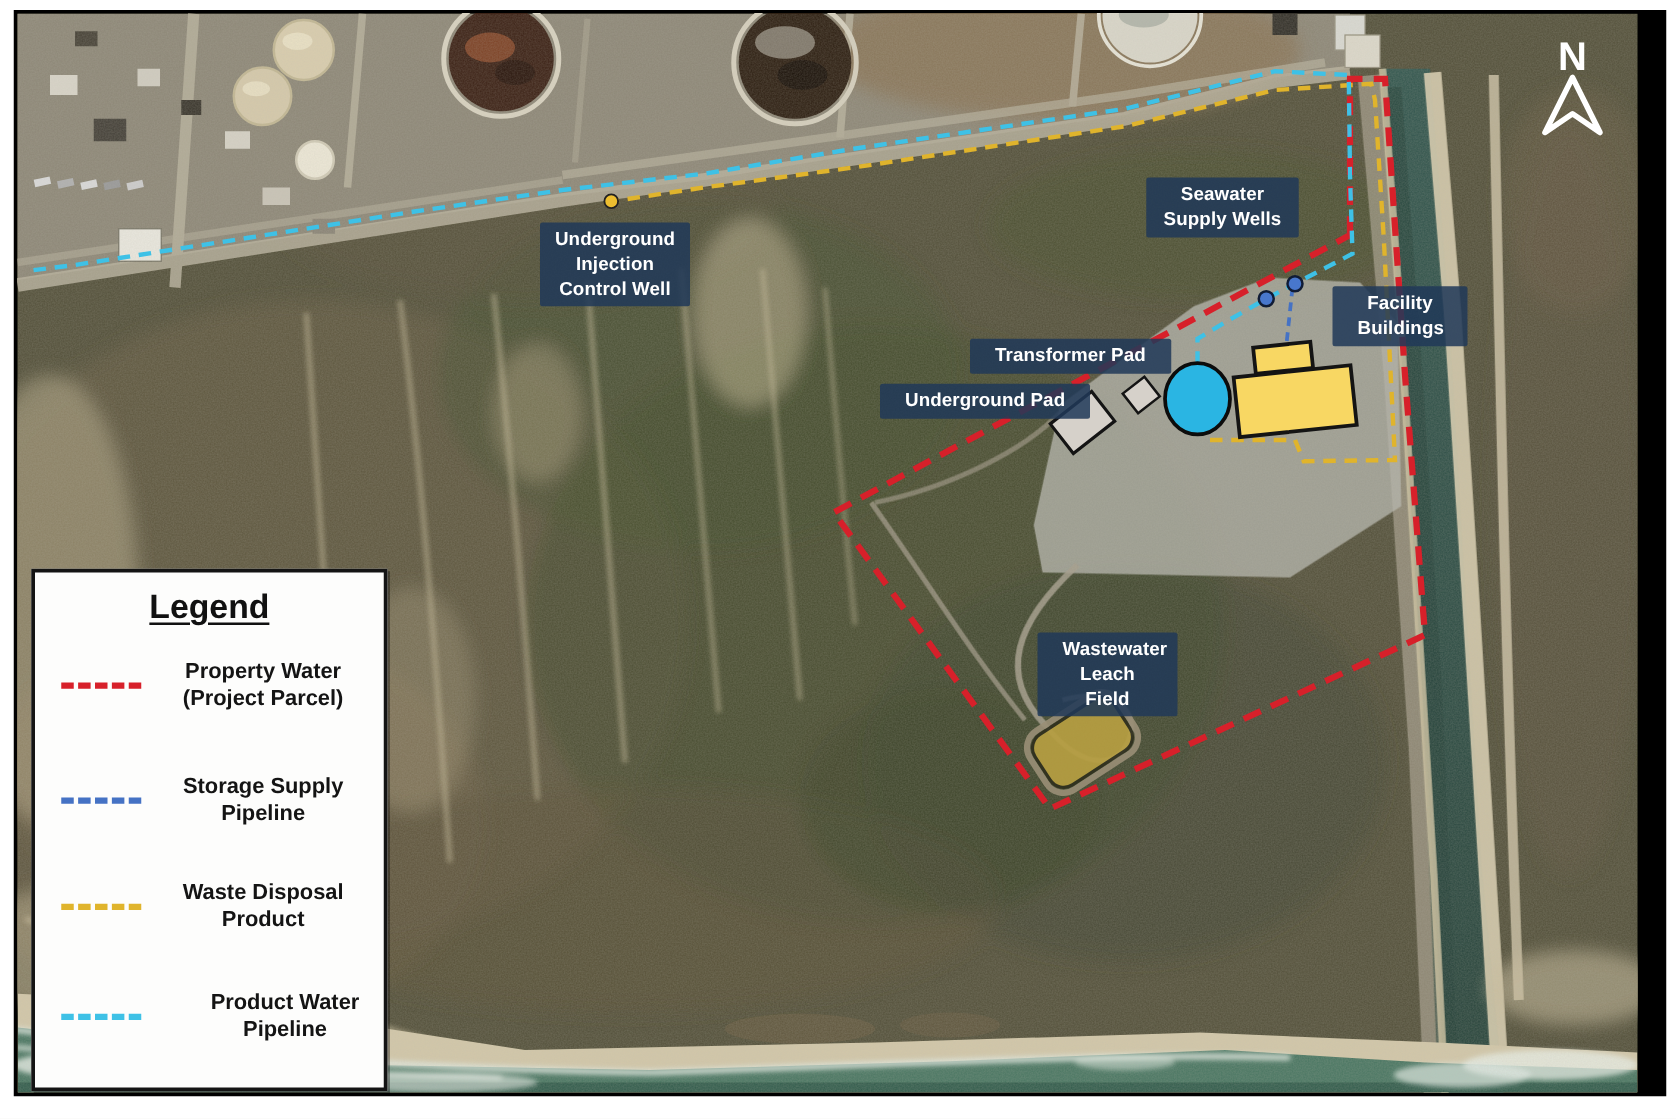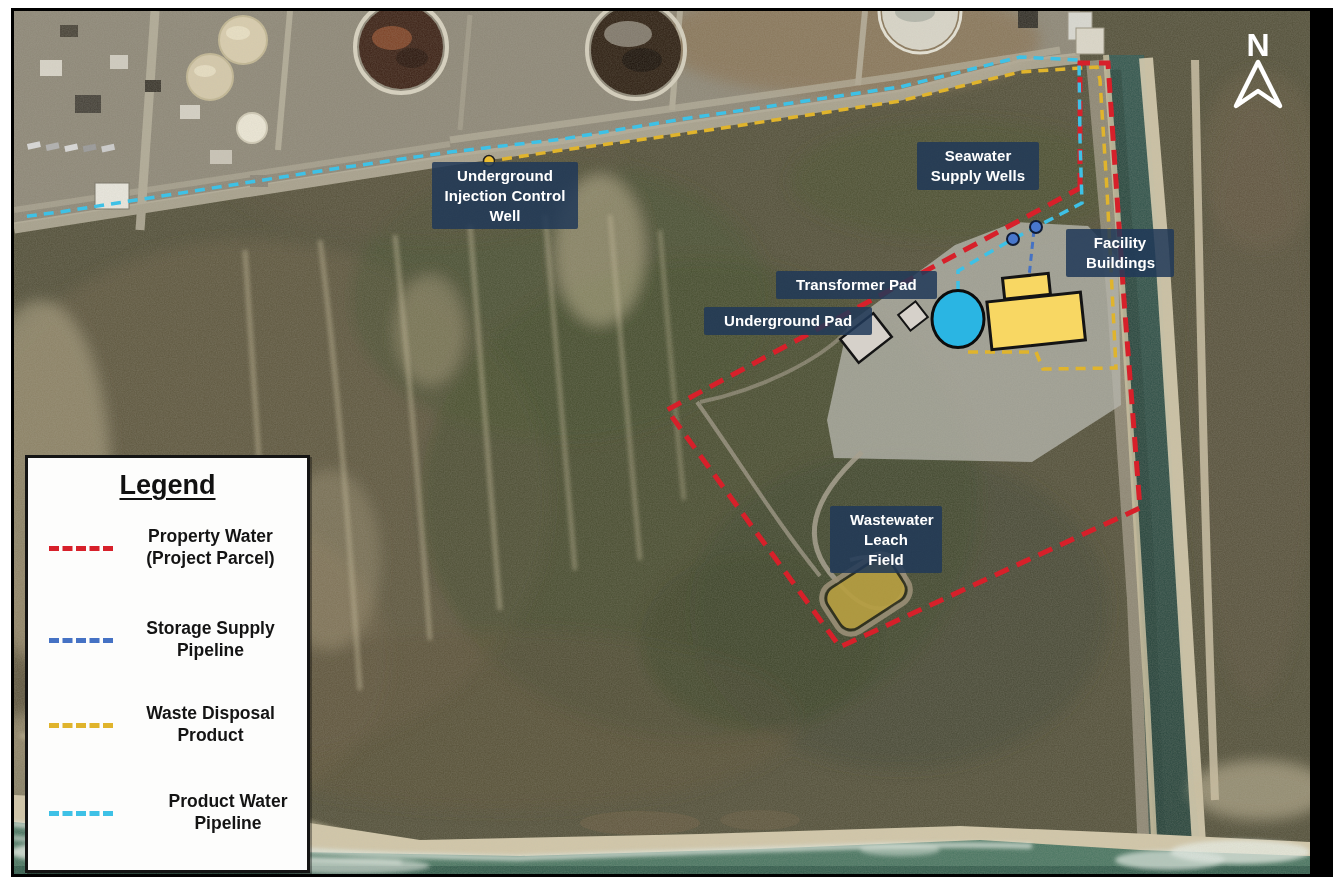--- a/index.html
+++ b/index.html
@@ -17,21 +17,21 @@
   }
   .map-inner svg { display:block; }
 
   
   .map-label {
     position:absolute; color:#ffffff; font-weight:bold; font-size:15px;
     line-height:1.32; text-align:center; padding:4px 20px; border-radius:2px;
     box-sizing:border-box; letter-spacing:.1px;
   }
   .nowrap { white-space:nowrap; }
-  #lbl-uic   { left:432px; top:162px; width:146px; padding:4px 6px; }
+  #lbl-uic   { left:432px; top:178px; width:120px; padding:4px 6px; }
   #lbl-wells { left:917px; top:142px; width:122px; padding:4px 9px; }
   #lbl-fac   { left:1066px; top:229px; width:108px; }
   #lbl-xfmr  { left:776px; top:271px; }
   #lbl-sub   { left:704px; top:307px; }
   #lbl-tank  { left:866px; top:369px; width:126px; }
   #lbl-leach { left:830px; top:506px; width:112px; }
 
   
   .legend {
     position:absolute; left:25px; top:455px; width:285px; height:418px;

